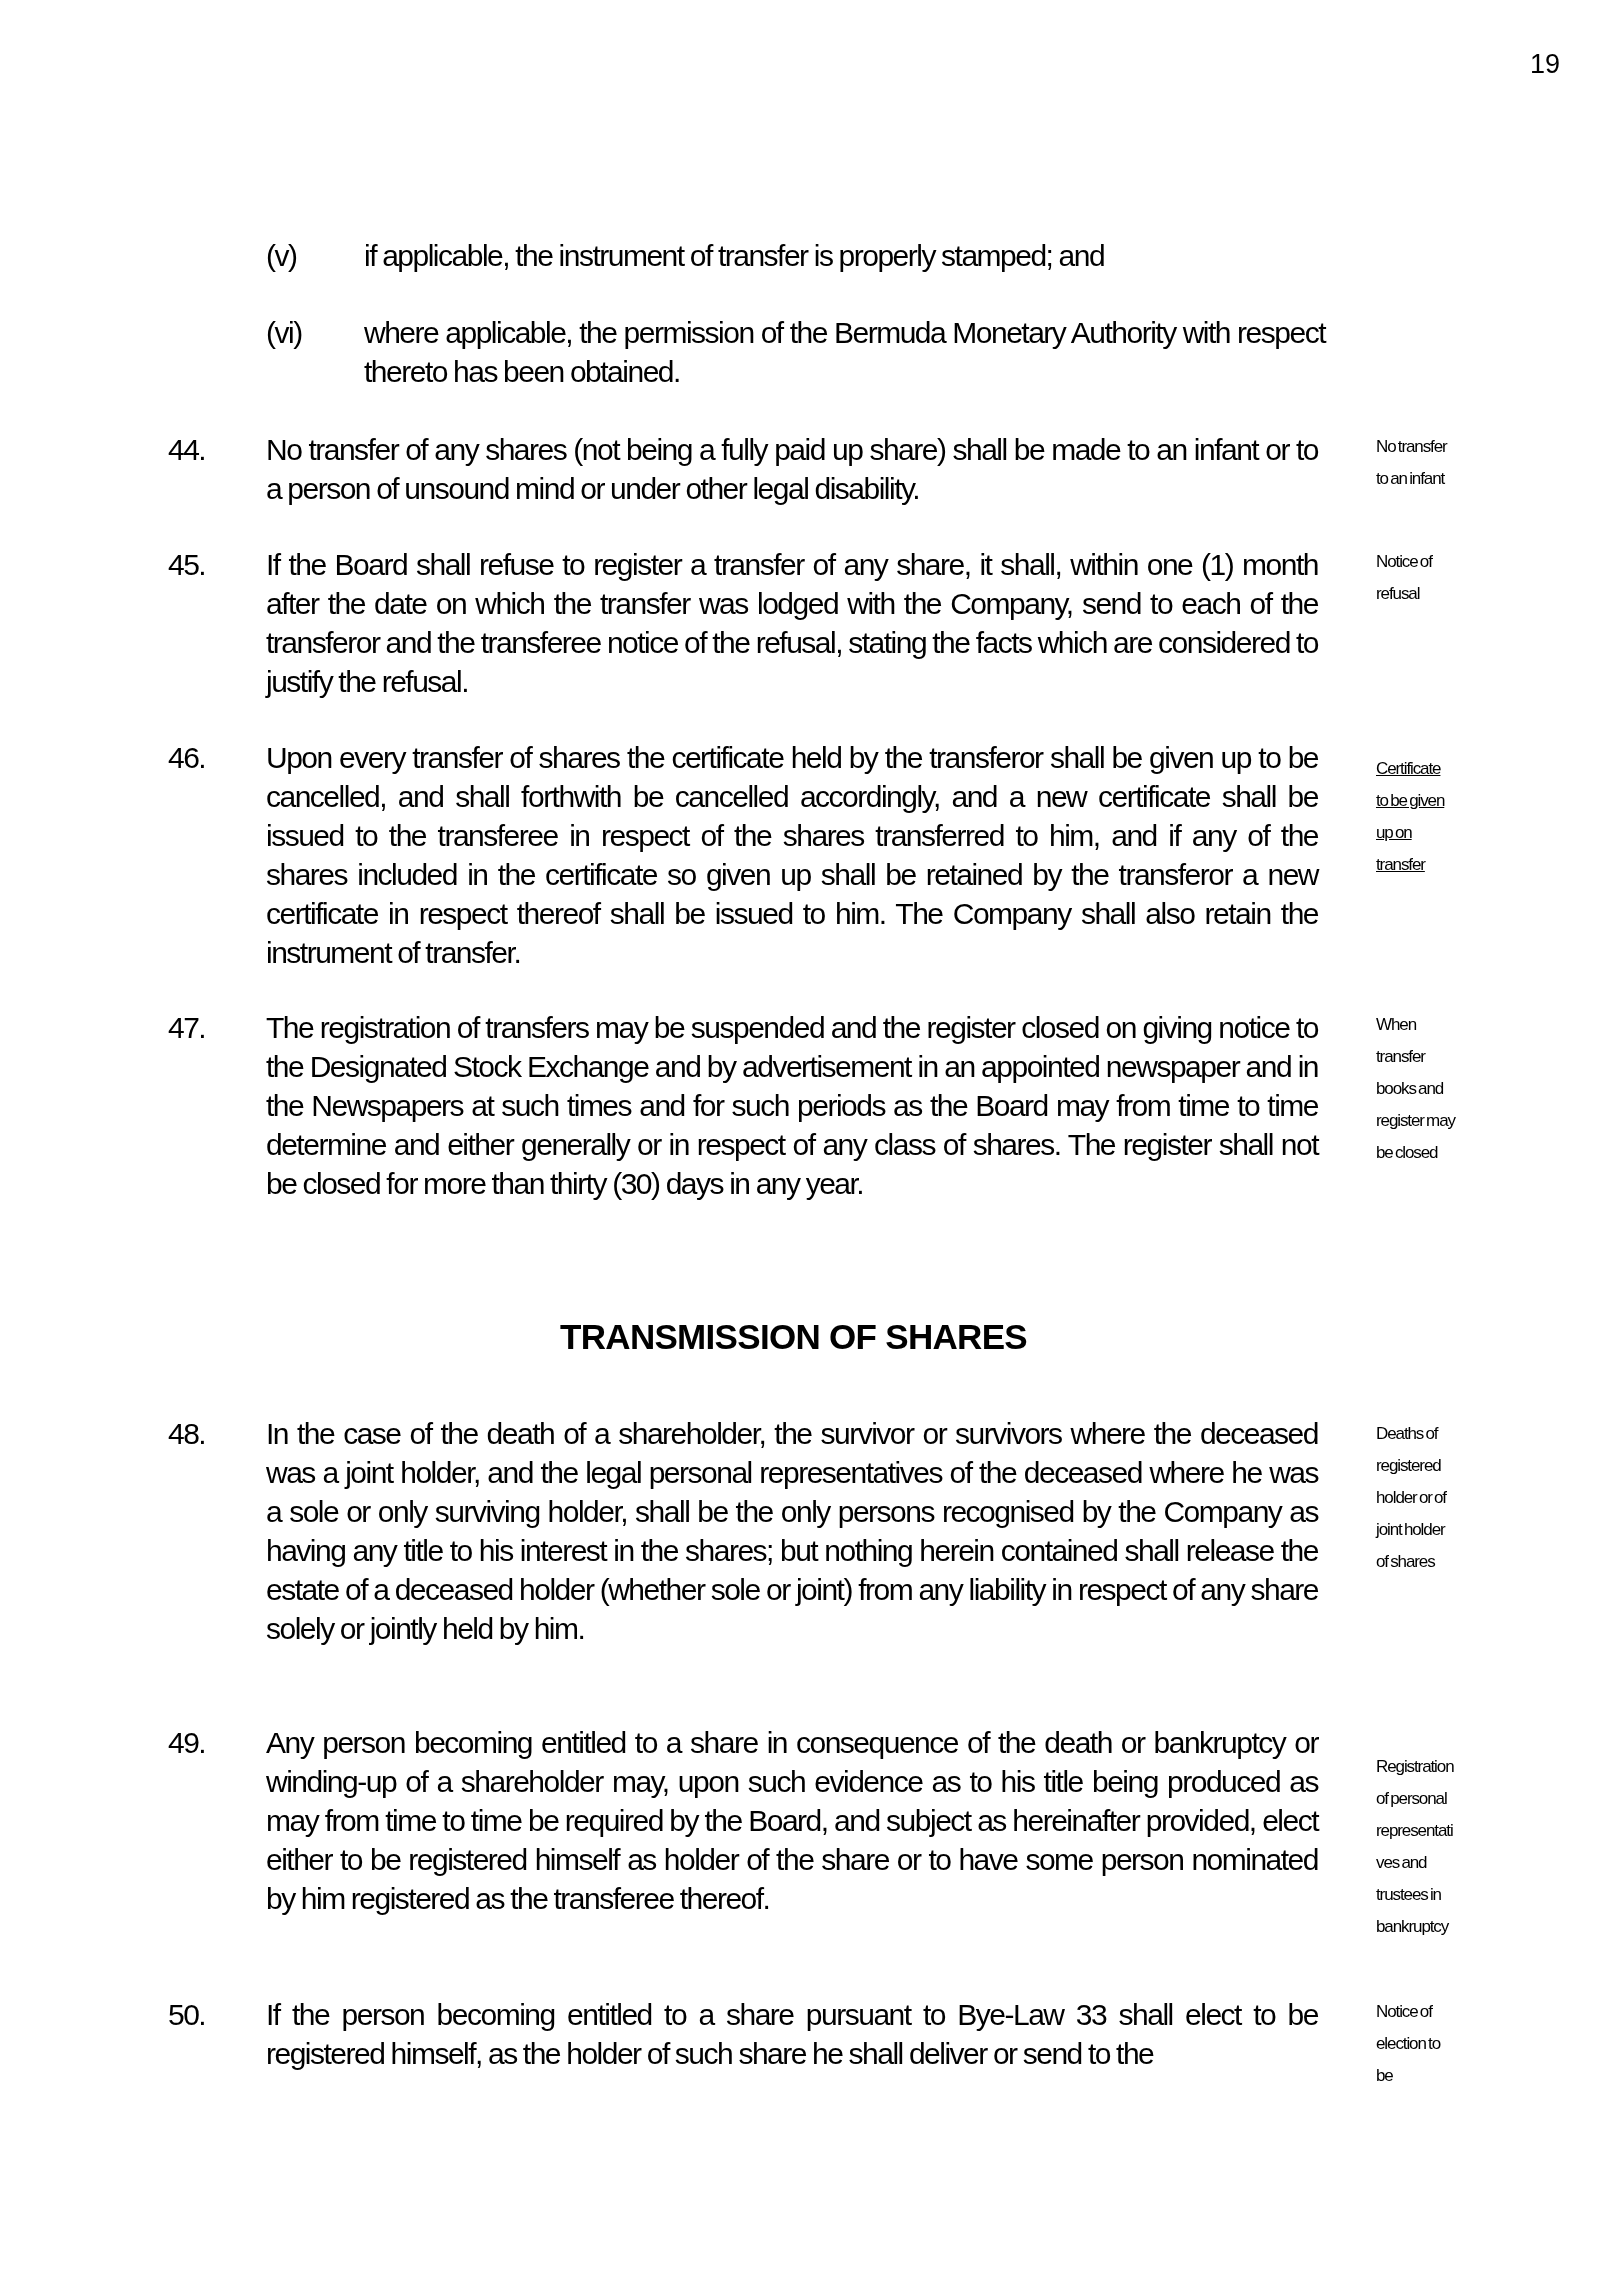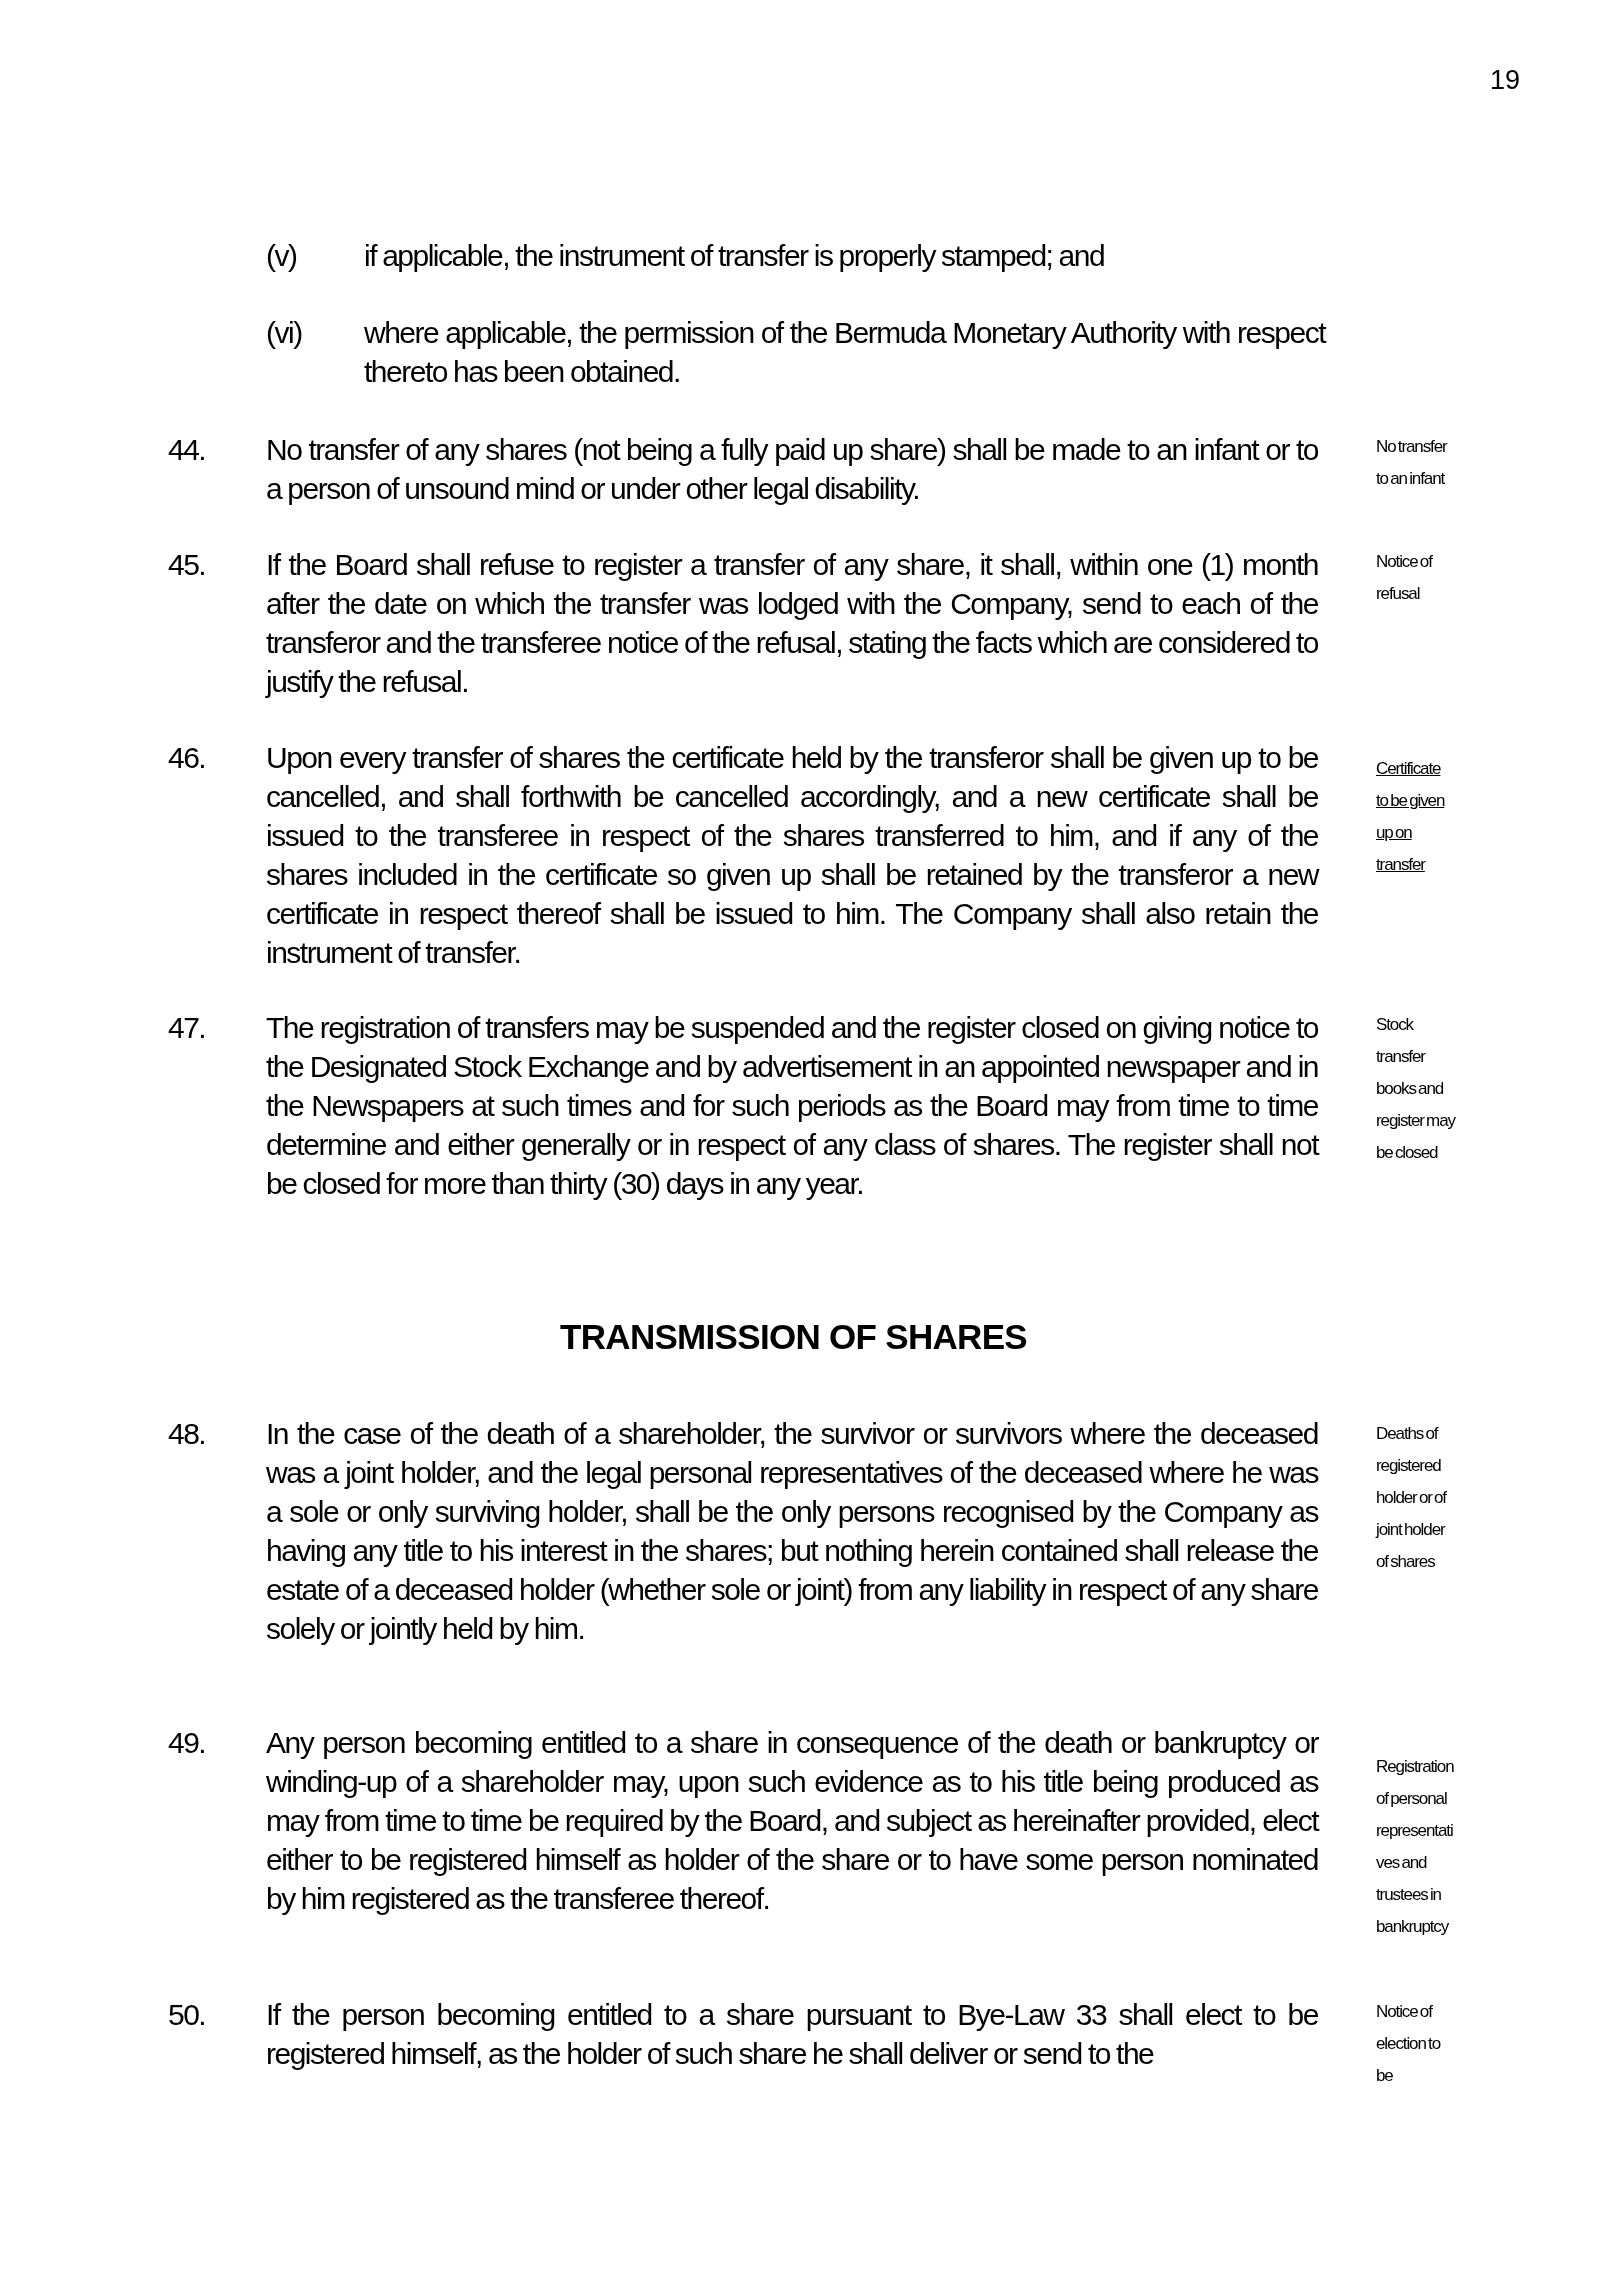--- a/index.html
+++ b/index.html
@@ -2,21 +2,21 @@
 <html style="font-size:11.2px"><head>
 <meta charset="utf-8">
 <style>
   html, body { margin:0; padding:0; background:#ffffff; }
   body {
     width:1623px; height:2295px; position:relative; overflow:hidden;
     font-family:"Liberation Sans", sans-serif; color:#000;
   }
   .page-num {
     position:absolute; top:49px; left:1490px; width:70px;
-    font-size:27px; text-align:left;margin-top:16px;
+    font-size:27px; text-align:right;
   }
   .sub {
     position:absolute; left:266px; width:1059px;
     font-size:30px; line-height:39px; letter-spacing:-1.5px; word-spacing:-0.7px;
   }
   .sub .lbl { position:absolute; left:0; top:0; }
   .sub .txt { margin-left:98px; display:block; }
   .clause {
     position:absolute; left:168px; width:1367px;
     font-size:30px; line-height:39px; letter-spacing:-1.5px; word-spacing:-0.7px;
@@ -77,21 +77,21 @@
     <span>to be given</span>
     <span>up on</span>
     <span>transfer</span>
   </div>
 </div>
 
 <div class="clause" style="top:1008px;">
   <span class="num">47.</span>
   <div class="body">The registration of transfers may be suspended and the register closed on giving notice to the Designated Stock Exchange and by advertisement in an appointed newspaper and in the Newspapers at such times and for such periods as the Board may from time to time determine and either generally or in respect of any class of shares.  The register shall not be closed for more than thirty (30) days in any year.</div>
   <div class="note" style="top:1.4px;">
-    <span>Stock</span>
+    <span>When</span>
     <span>transfer</span>
     <span>books and</span>
     <span>register may</span>
     <span>be closed</span>
   </div>
 </div>
 
 <div class="heading">TRANSMISSION OF SHARES</div>
 
 <div class="clause" style="top:1414px;">

